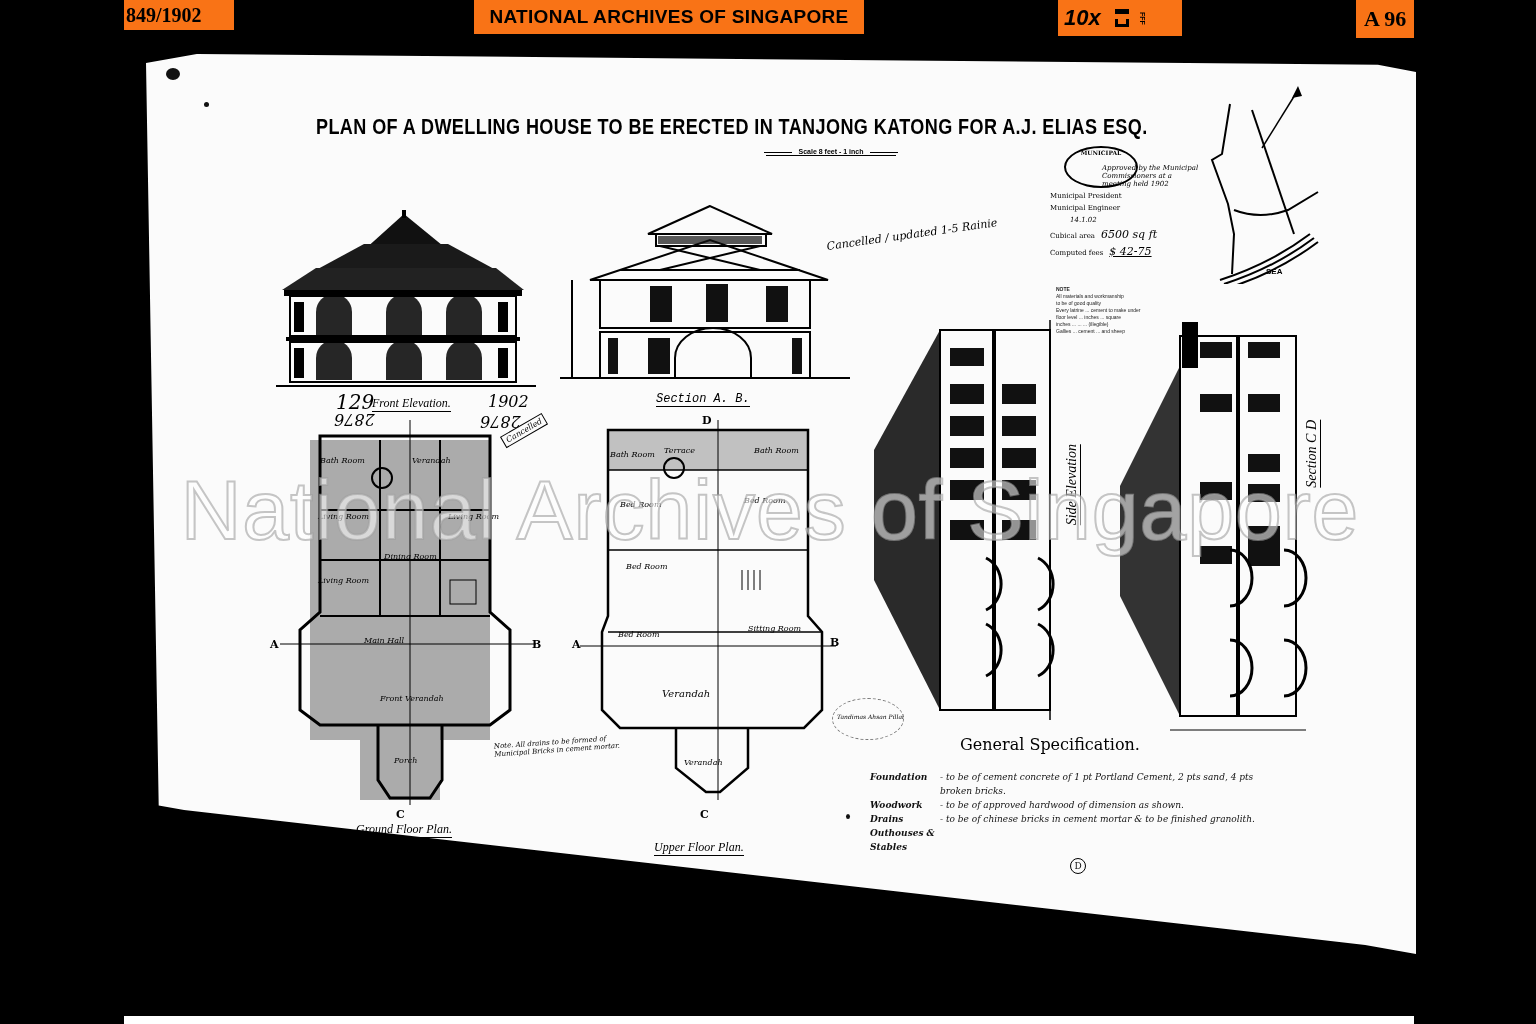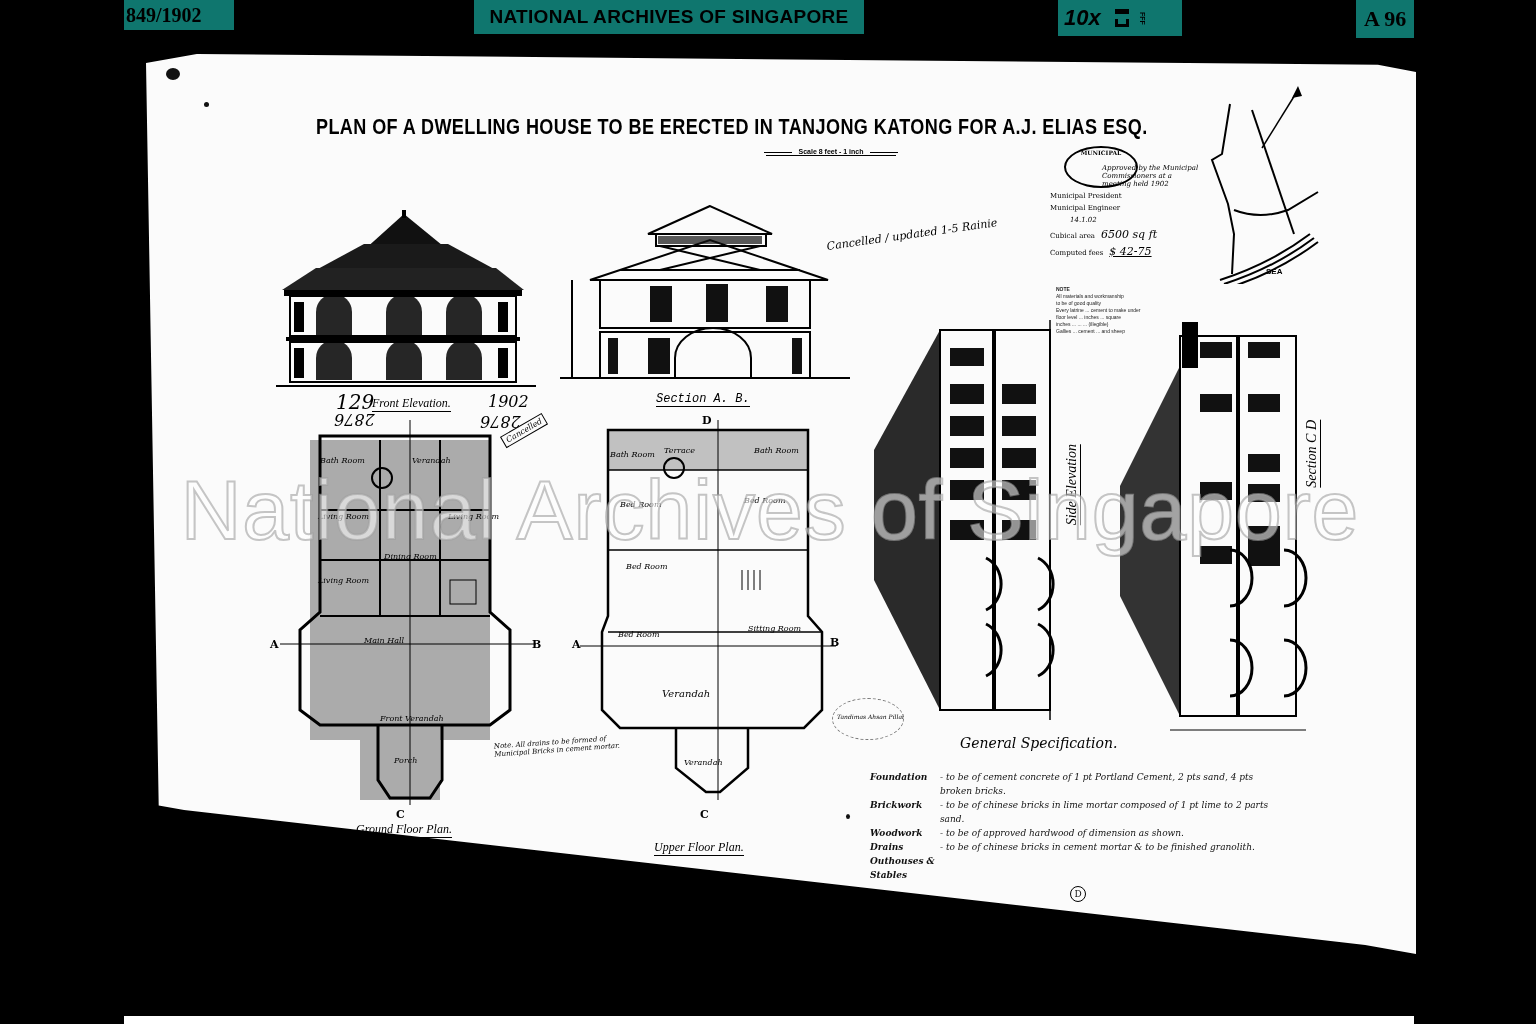--- a/index.html
+++ b/index.html
@@ -1,19 +1,19 @@
 <!DOCTYPE html>
 <html><head>
 <meta charset="utf-8">
 <style>
   html, body { margin:0; padding:0; background:#000; }
   body { width:1536px; height:1024px; position:relative; overflow:hidden; font-family:"Liberation Sans", sans-serif; }
   .abs { position:absolute; }
   
-  .hdr-box { position:absolute; background:#0f766e; color:#000; display:flex; align-items:center; justify-content:center; }
+  .hdr-box { position:absolute; background:#f97316; color:#000; display:flex; align-items:center; justify-content:center; }
   .ref { left:124px; top:0; width:110px; height:30px; font-family:"Liberation Serif", serif; font-weight:bold; font-size:20px; justify-content:flex-start; padding-left:2px; box-sizing:border-box; }
   .nas { left:474px; top:0; width:390px; height:34px; font-weight:bold; font-size:19px; letter-spacing:0.3px; }
   .mag { left:1058px; top:0; width:124px; height:36px; justify-content:flex-start; padding-left:6px; box-sizing:border-box; }
   .mag .x { font-style:italic; font-weight:bold; font-size:22px; }
   .mag .glyph { margin-left:14px; width:16px; height:22px; position:relative; }
   .mag .glyph:before { content:""; position:absolute; left:0; top:2px; width:14px; height:5px; background:#000; }
   .mag .glyph:after { content:""; position:absolute; left:0; top:12px; width:14px; height:8px; border:3px solid #000; border-top:none; box-sizing:border-box; }
   .mag .tiny { margin-left:8px; font-size:7px; line-height:7px; writing-mode:vertical-rl; font-weight:bold; }
   .frame { left:1356px; top:0; width:58px; height:38px; font-family:"Liberation Serif", serif; font-weight:bold; font-size:22px; justify-content:flex-start; padding-left:8px; box-sizing:border-box; overflow:hidden; white-space:nowrap; }
 
@@ -30,21 +30,21 @@
   .label { position:absolute; font-family:"Liberation Serif", serif; font-size:12px; font-style:italic; color:#000; border-bottom:1px solid #000; white-space:nowrap; }
   .label-v { writing-mode:vertical-rl; transform:rotate(180deg); border-bottom:none; border-left:1px solid #000; }
   .hand { position:absolute; font-family:"DejaVu Serif", serif; font-style:italic; color:#000; white-space:nowrap; }
   .room { position:absolute; font-family:"DejaVu Serif", serif; font-style:italic; font-size:8px; color:#000; white-space:nowrap; }
 
   .watermark { position:absolute; left:150px; top:462px; width:1240px; text-align:center; font-family:"Liberation Sans", sans-serif; font-size:84px; color:rgba(255,255,255,0.55); -webkit-text-stroke:2px rgba(160,160,160,0.6); letter-spacing:1px; pointer-events:none; white-space:nowrap; }
 
   .spec { position:absolute; left:870px; top:770px; width:410px; font-family:"DejaVu Serif", serif; font-style:italic; font-size:9px; line-height:14px; color:#111; }
   .spec-row { display:flex; }
   .spec-key { width:70px; flex:none; font-weight:bold; }
-  .spec-title { position:absolute; left:960px; top:735px; font-family:"DejaVu Serif", serif; font-style:italic; font-size:14px; color:#000; }
+  .spec-title { position:absolute; left:960px; top:735px; font-family:"DejaVu Serif", serif; font-size:16px; color:#000; }
 
   .approval { position:absolute; left:1050px; top:140px; width:150px; font-family:"DejaVu Serif", serif; font-size:7px; color:#000; }
   .approval .row { margin-top:4px; }
   .approval .val { font-style:italic; font-size:11px; margin-left:6px; }
   .note { position:absolute; left:1056px; top:286px; width:130px; font-size:5px; line-height:7px; color:#222; }
   .bottom-bar { position:absolute; left:124px; top:1016px; width:1290px; height:8px; background:#fff; }
 </style>
 </head>
 <body>
 
@@ -152,21 +152,21 @@
   <circle cx="102" cy="58" r="10" fill="none" stroke="#000" stroke-width="2"></circle>
   <rect x="170" y="160" width="26" height="24" fill="none" stroke="#000"></rect>
 </svg>
 <span class="room" style="left:320px;top:456px;">Bath Room</span>
 <span class="room" style="left:412px;top:456px;">Verandah</span>
 <span class="room" style="left:318px;top:512px;">Living Room</span>
 <span class="room" style="left:448px;top:512px;">Living Room</span>
 <span class="room" style="left:384px;top:552px;">Dining Room</span>
 <span class="room" style="left:318px;top:576px;">Living Room</span>
 <span class="room" style="left:364px;top:636px;">Main Hall</span>
-<span class="room" style="left:380px;top:714px;text-align:right;">Front Verandah</span>
+<span class="room" style="left:380px;top:694px;text-align:right;">Front Verandah</span>
 <span class="room" style="left:394px;top:756px;">Porch</span>
 <span class="room" style="left:500px;top:424px;transform:rotate(-30deg);border:1px solid #000;padding:1px 3px;">Cancelled</span>
 <span class="room" style="left:270px;top:638px;font-size:11px;font-style:normal;font-weight:bold;">A</span>
 <span class="room" style="left:532px;top:638px;font-size:11px;font-style:normal;font-weight:bold;">B</span>
 <span class="room" style="left:396px;top:808px;font-size:11px;font-style:normal;font-weight:bold;">C</span>
 <span class="label" style="left:356px;top:822px;">Ground Floor Plan.</span>
 <span class="hand" style="left:494px;top:738px;font-size:7px;white-space:normal;width:130px;transform:rotate(-4deg);">Note. All drains to be formed of Municipal Bricks in cement mortar.</span>
 
 <svg class="drawing" style="left:580px;top:420px" width="260" height="390">
   <rect x="28" y="10" width="200" height="40" fill="#888" opacity="0.5"></rect>
@@ -300,24 +300,20 @@
   <div>Gallies ... cement ... and sheep</div>
 </div>
 
 <div class="spec-title">General Specification.</div>
 <div class="spec">
   <div class="spec-row">
       <span class="spec-key">Foundation</span>
       <span>- to be of cement concrete of 1 pt Portland Cement, 2 pts sand, 4 pts broken bricks.</span>
     </div>
   <div class="spec-row">
-      <span class="spec-key">Brickwork</span>
-      <span>- to be of chinese bricks in lime mortar composed of 1 pt lime to 2 parts sand.</span>
-    </div>
-  <div class="spec-row">
       <span class="spec-key">Woodwork</span>
       <span>- to be of approved hardwood of dimension as shown.</span>
     </div>
   <div class="spec-row">
       <span class="spec-key">Drains</span>
       <span>- to be of chinese bricks in cement mortar &amp; to be finished granolith.</span>
     </div>
   <div class="spec-row">
       <span class="spec-key">Outhouses &amp; Stables</span>
     </div>

